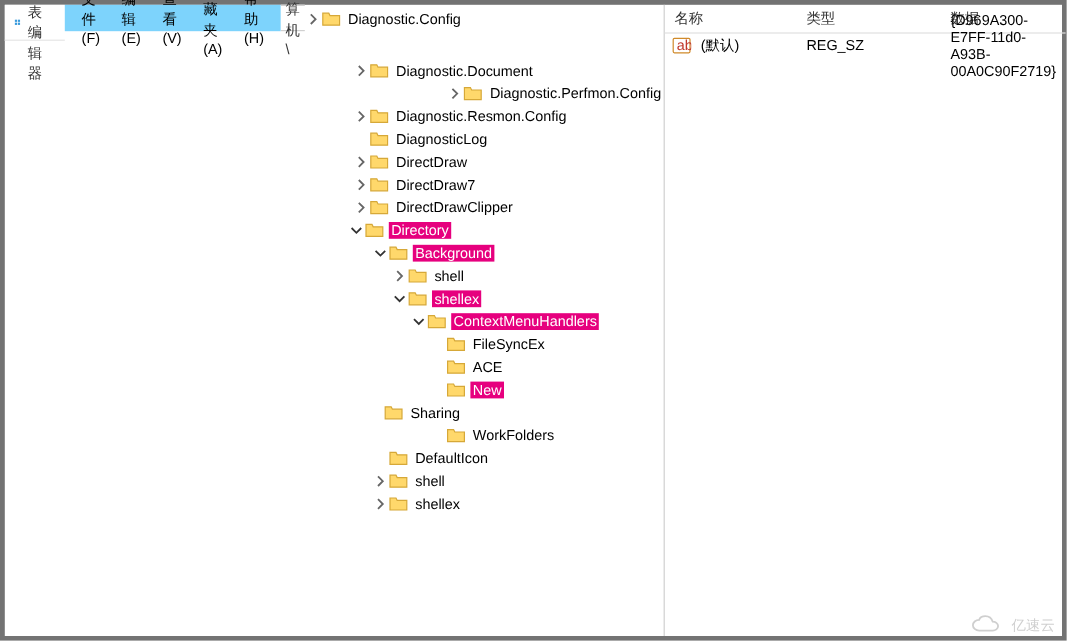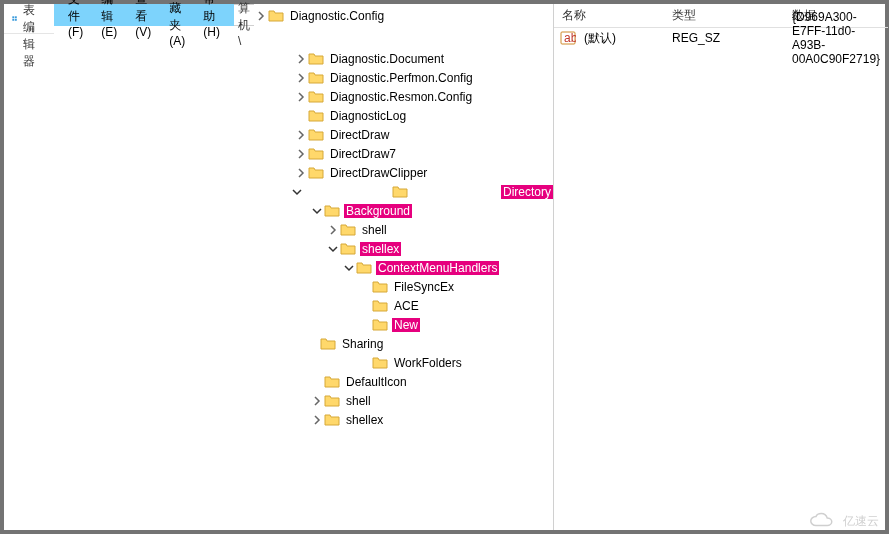--- a/index.html
+++ b/index.html
@@ -79,21 +79,21 @@
           <span class="expander">
             <svg width="10" height="10" viewBox="0 0 10 10">
               <path d="M3 1l4 4-4 4" fill="none" stroke="#666" stroke-width="1.5"></path>
             </svg>
           </span>
           <span class="folder"><svg viewBox="0 0 16 16">
               <path d="M1 3h5l1 2h8v8H1z" fill="#ffd86b" stroke="#d6a838"></path>
             </svg></span>
           <span class="label">Diagnostic.Document</span>
         </div>
-        <div class="tree-row" style="padding-left: 40px;">
+        <div class="tree-row" style="padding-left: 40px; justify-content: flex-end;">
           <span class="expander">
             <svg width="10" height="10" viewBox="0 0 10 10">
               <path d="M3 1l4 4-4 4" fill="none" stroke="#666" stroke-width="1.5"></path>
             </svg>
           </span>
           <span class="folder"><svg viewBox="0 0 16 16">
               <path d="M1 3h5l1 2h8v8H1z" fill="#ffd86b" stroke="#d6a838"></path>
             </svg></span>
           <span class="label">Diagnostic.Perfmon.Config</span>
         </div>
@@ -141,21 +141,21 @@
           <span class="expander">
             <svg width="10" height="10" viewBox="0 0 10 10">
               <path d="M3 1l4 4-4 4" fill="none" stroke="#666" stroke-width="1.5"></path>
             </svg>
           </span>
           <span class="folder"><svg viewBox="0 0 16 16">
               <path d="M1 3h5l1 2h8v8H1z" fill="#ffd86b" stroke="#d6a838"></path>
             </svg></span>
           <span class="label">DirectDrawClipper</span>
         </div>
-        <div class="tree-row" style="padding-left: 36px; justify-content: space-between;">
+        <div class="tree-row" style="padding-left: 36px;">
           <span class="expander">
             <svg width="10" height="10" viewBox="0 0 10 10">
               <path d="M1 3l4 4 4-4" fill="none" stroke="#333" stroke-width="1.5"></path>
             </svg>
           </span>
           <span class="folder"><svg viewBox="0 0 16 16">
               <path d="M1 3h5l1 2h8v8H1z" fill="#ffd86b" stroke="#d6a838"></path>
             </svg></span>
           <span class="label hl">Directory</span>
         </div>

